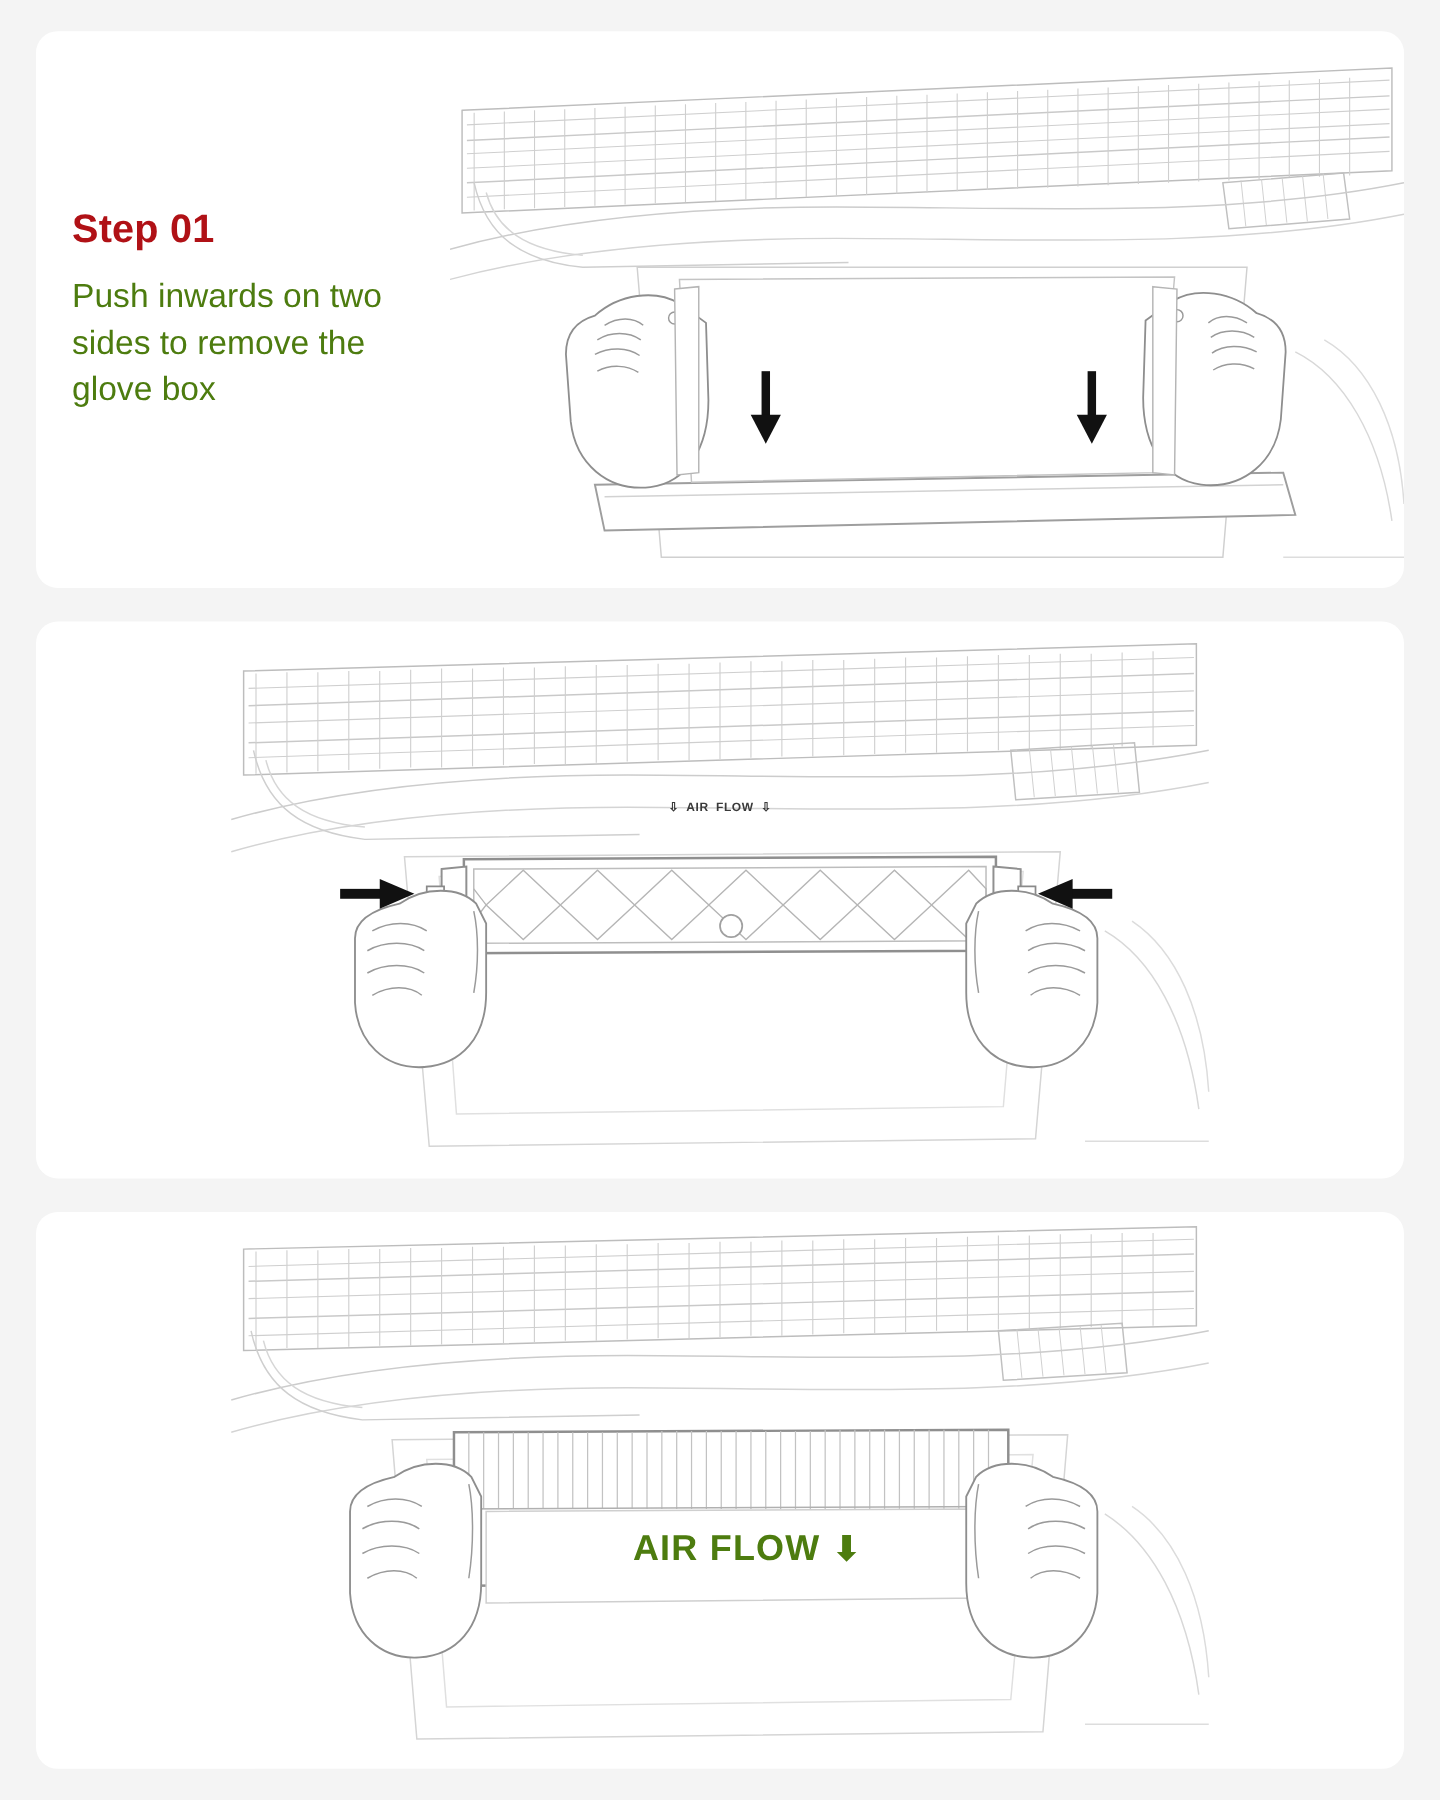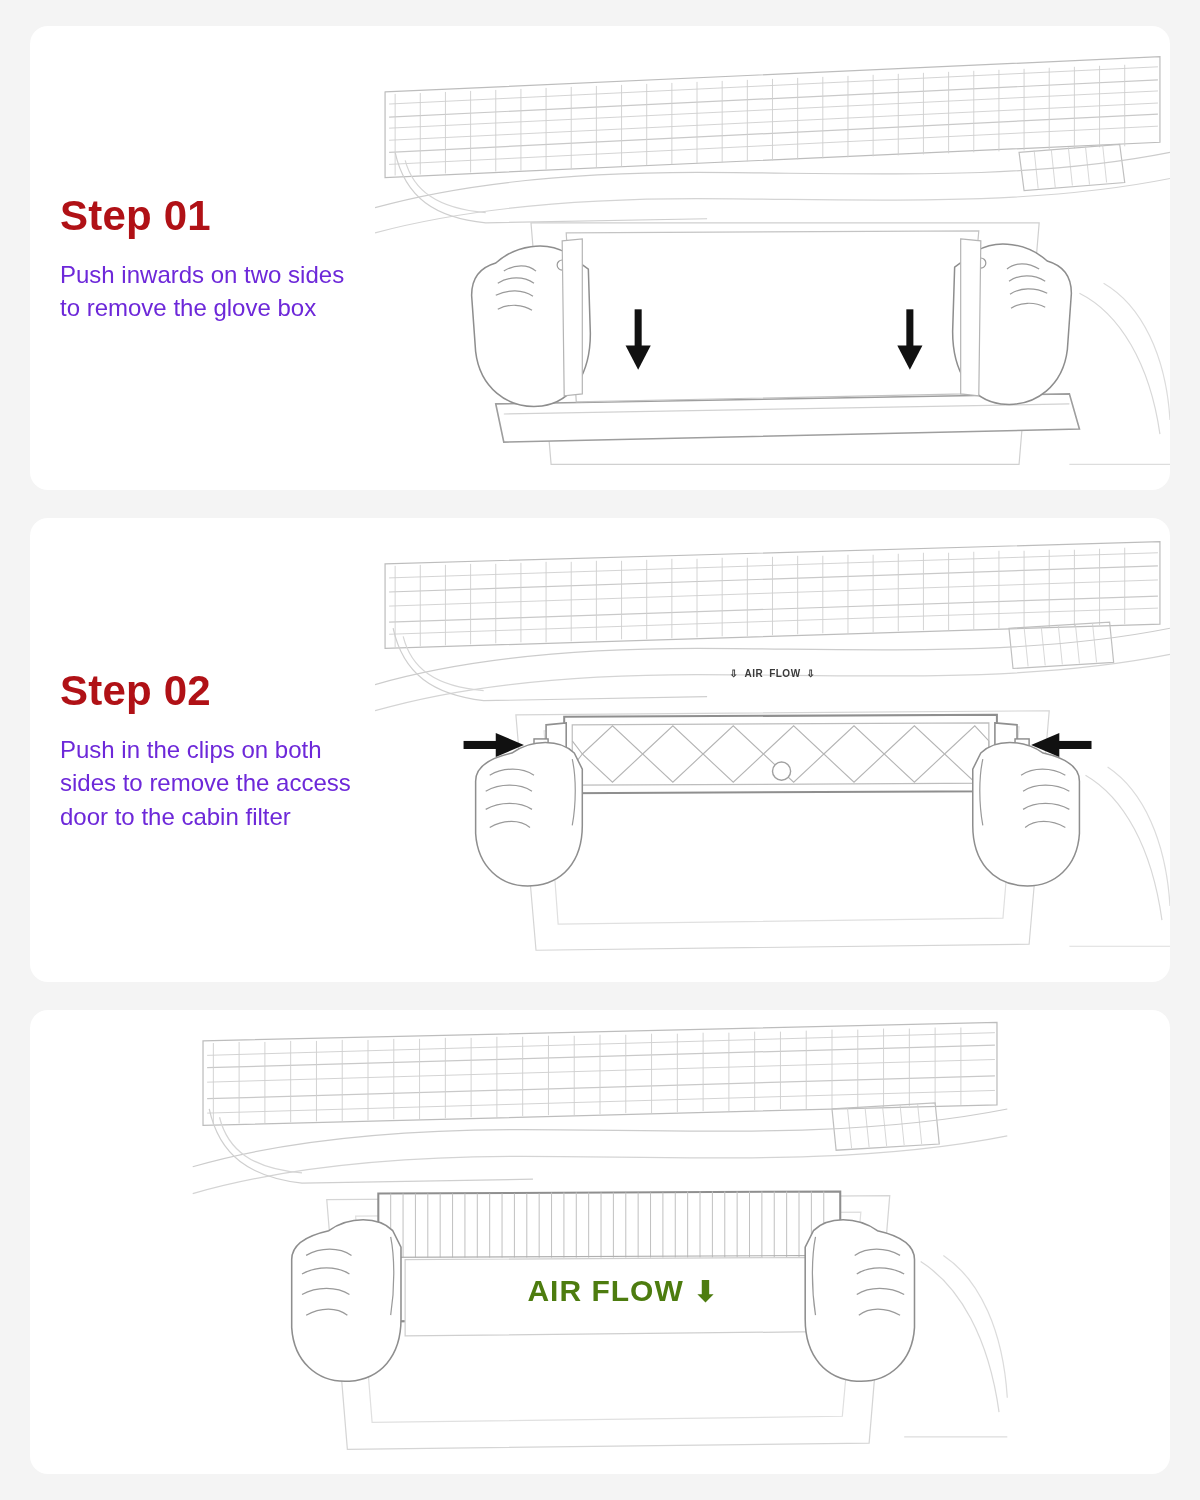--- a/index.html
+++ b/index.html
@@ -38,28 +38,28 @@
     width: 345px;
     flex: 0 0 345px;
     padding: 0 20px 0 30px;
     display: flex;
     flex-direction: column;
     justify-content: center;
     box-sizing: border-box;
   }
   .step-title {
     color: #b01116;
-    font-size: 42px;
+    font-size: 33px;
     font-weight: bold;
     letter-spacing: 0.2px;
     margin-bottom: 18px;
   }
   .step-desc {
-    color: #6d28d9;
-    font-size: 24px;
+    color: #4d7c0f;
+    font-size: 28px;
     line-height: 1.38;
   }
   .step-illus {
     position: relative;
     flex: 1 1 auto;
     overflow: hidden;
     text-align: center;
   }
   .step-illus svg {
     position: absolute;
@@ -213,24 +213,20 @@
         </g>
         <g fill="#111111">
           <rect x="528" y="276" width="7" height="38"></rect>
           <path d="M519 312 L544 312 L531.5 336 Z"></path>
         </g>
       </svg>
     </div>
   </div>
 
   <div class="step-card">
-    <div class="step-text">
-      <div class="step-title">Step 02</div>
-      <div class="step-desc">Push in the clips on both sides to remove the access door to the cabin filter</div>
-    </div>
     <div class="step-illus">
       <svg viewBox="0 0 790 450" preserveAspectRatio="xMidYMid meet">
         <g fill="none" stroke="#c9c9c9" stroke-width="1.2">
           <path d="M10 40 L780 18 L780 100 L10 124 Z" stroke="#bdbdbd"></path>
           <path d="M14 68 L778 42"></path>
           <path d="M14 98 L778 72"></path>
           <g stroke="#cfcfcf" stroke-width="0.9">
             <path d="M20 42 L20 123"></path>
               <path d="M45 41 L45 122"></path>
               <path d="M70 41 L70 121"></path>

